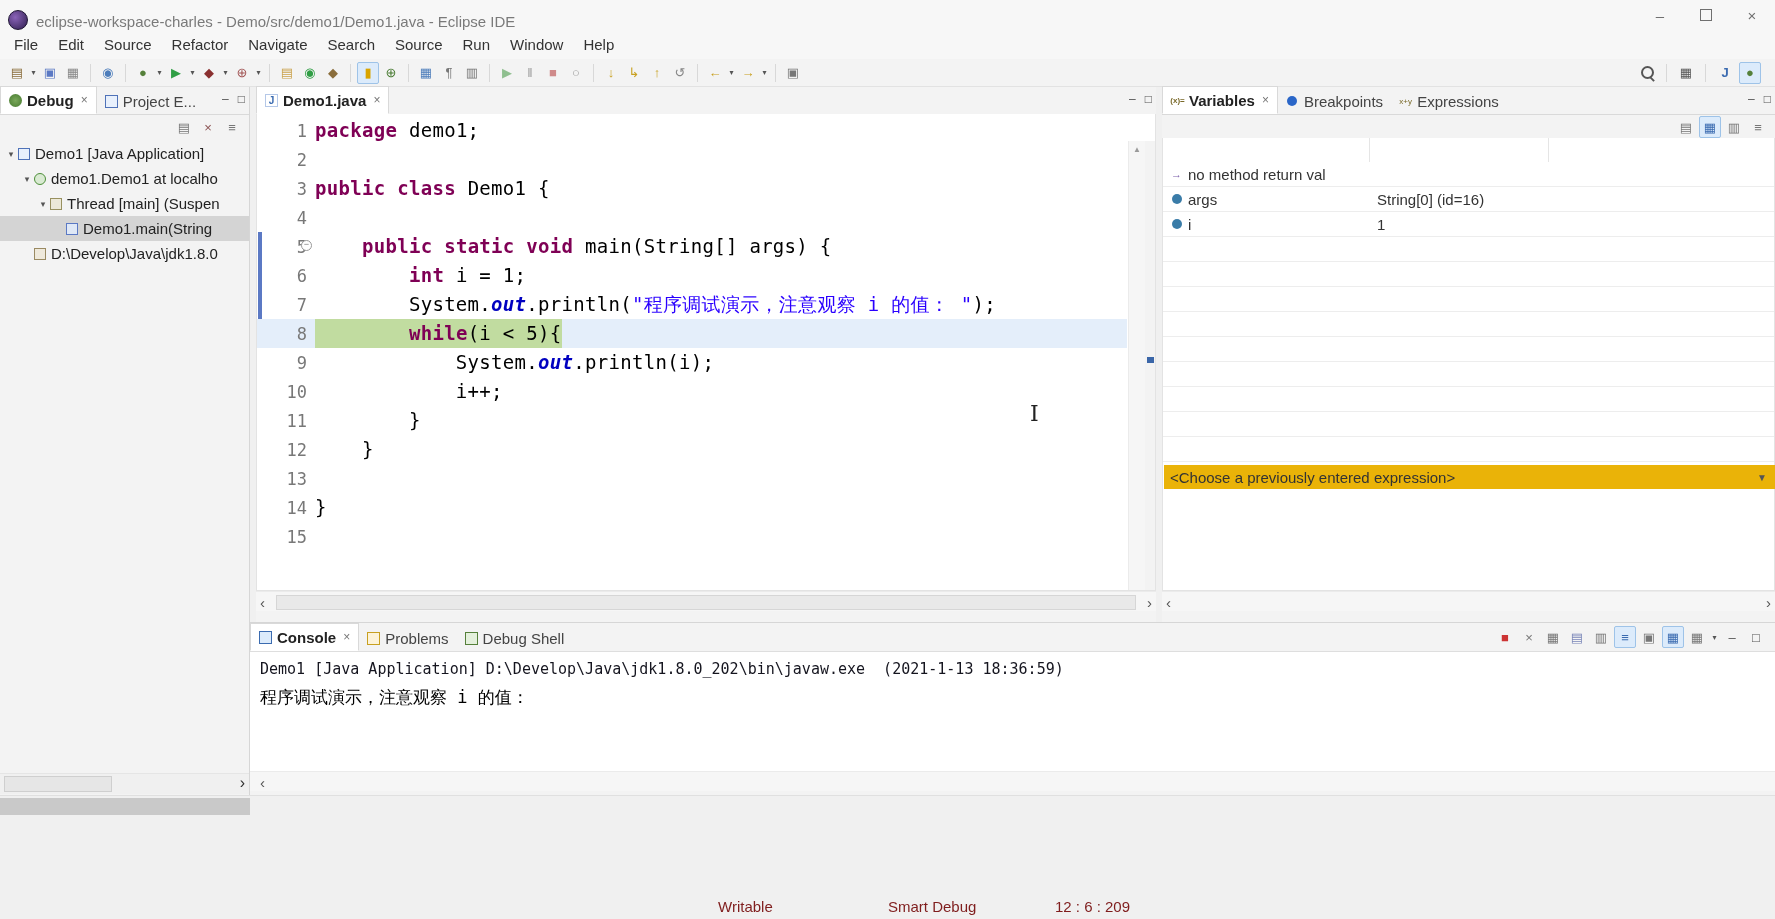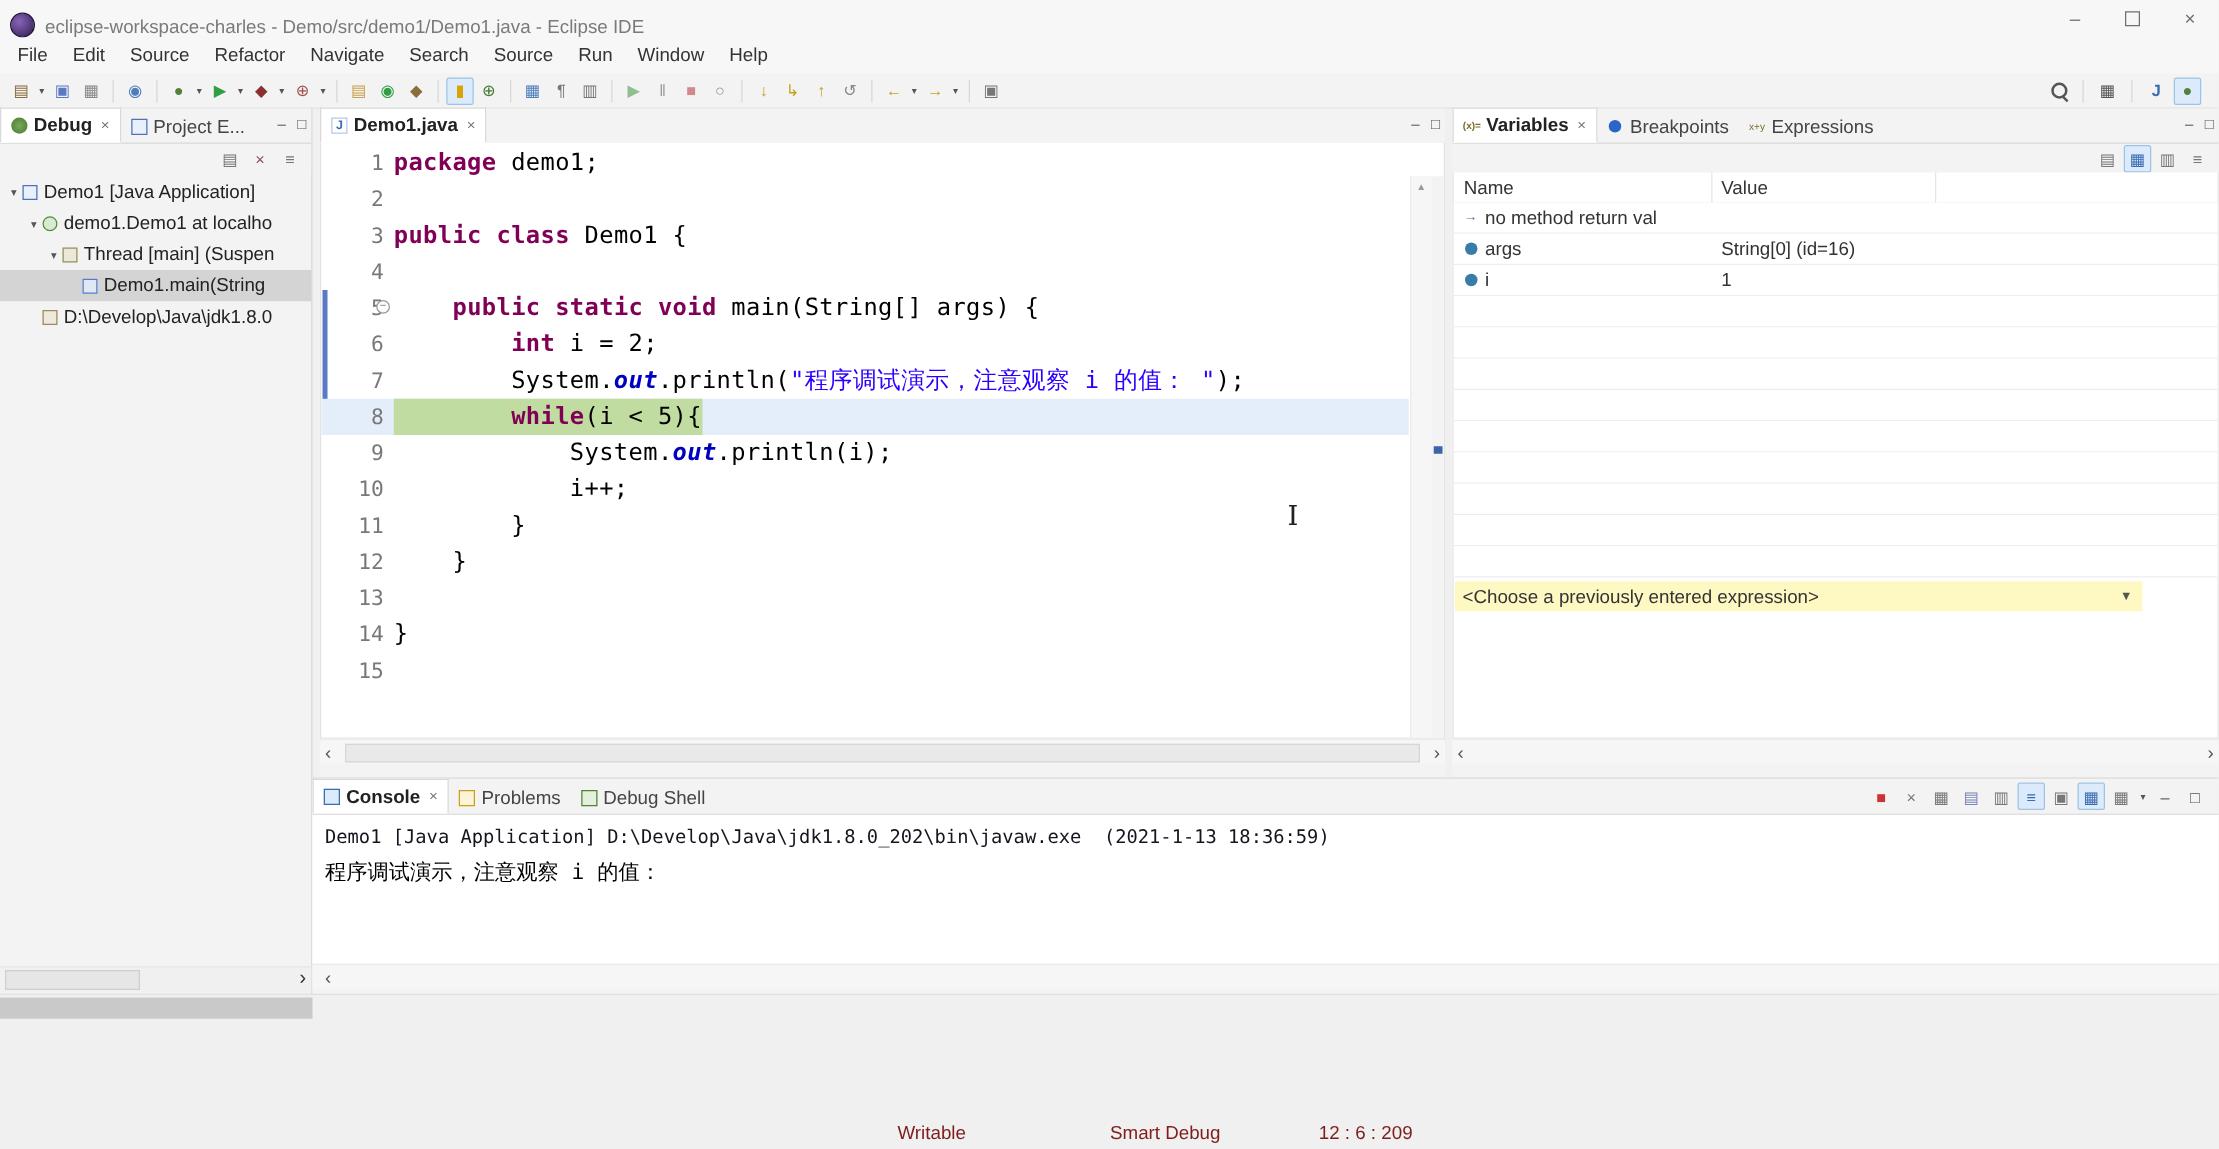--- a/index.html
+++ b/index.html
@@ -101,21 +101,21 @@
   .vh-value{width:179px;padding-left:8px;display:flex;align-items:center;box-sizing:border-box}
   .vars-rows{position:absolute;left:0;top:24px;width:611px}
   .var-row{height:24px;display:flex;border-bottom:1px solid #ededed;font-size:15px;align-items:center;background:#fff;cursor:default}
   .var-name{width:206px;display:flex;align-items:center;padding-left:8px;overflow:hidden;white-space:nowrap;box-sizing:border-box;gap:5px}
   .var-value{width:250px;padding-left:8px;white-space:nowrap;overflow:hidden;box-sizing:border-box}
   .var-icon{width:12px;height:12px;flex:none;box-sizing:border-box}
   .return-icon{color:#7a5ca8;font-size:11px;line-height:12px}
   .return-icon::before{content:"→"}
   .variable-icon{width:10px;height:10px;border-radius:50%;background:#3a7ca8;margin:1px}
   .vline{position:absolute;top:0;width:1px;background:#e5e5e5;height:312px}
-  .expr-combo{position:absolute;left:1px;top:327px;width:550px;height:24px;background:#fef9c3;display:flex;align-items:center;font-size:15px;color:#333;padding-left:6px;box-sizing:border-box}
+  .expr-combo{position:absolute;left:1px;top:327px;width:611px;height:24px;background:#eab308;display:flex;align-items:center;font-size:15px;color:#333;padding-left:6px;box-sizing:border-box}
   .expr-dd{margin-left:auto;padding-right:8px;font-size:10px;color:#555}
 
   
   .console-panel{position:absolute;left:250px;top:622px;width:1525px;height:173px;background:#f3f3f3;border-top:1px solid #d6d6d6;box-sizing:border-box}
   .console-panel .view-tabs{height:28px}
   .console-icons{margin-left:auto;display:flex;align-items:center;gap:2px;padding-right:8px;align-self:center}
   .console-body{position:absolute;left:0;top:28px;width:1525px;height:120px;background:#fff;border-top:1px solid #dedede;box-sizing:border-box;overflow:hidden}
   .console-header{font:15px "DejaVu Sans Mono",monospace;color:#15151f;padding:8px 0 0 10px;white-space:pre}
   .console-output{font:17px "DejaVu Sans Mono",monospace;color:#000;padding:8px 0 0 10px;white-space:pre}
   .console-hscroll{position:absolute;left:0;top:148px;width:1525px;height:20px;background:#f6f6f6;border-top:1px solid #ebebeb;box-sizing:border-box}
@@ -298,21 +298,21 @@
         <div class="code-line">
           <span class="lnum">4</span>
           <span class="code-text"></span>
         </div>
         <div class="code-line">
           <span class="lnum">5</span>
           <span class="code-text"><span class="tok-pl">    </span><span class="tok-kw">public</span><span class="tok-pl"> </span><span class="tok-kw">static</span><span class="tok-pl"> </span><span class="tok-kw">void</span><span class="tok-pl"> main(String[] args) {</span></span>
         </div>
         <div class="code-line">
           <span class="lnum">6</span>
-          <span class="code-text"><span class="tok-pl">        </span><span class="tok-kw">int</span><span class="tok-pl"> i = 2;</span></span>
+          <span class="code-text"><span class="tok-pl">        </span><span class="tok-kw">int</span><span class="tok-pl"> i = 1;</span></span>
         </div>
         <div class="code-line">
           <span class="lnum">7</span>
           <span class="code-text"><span class="tok-pl">        System.</span><span class="tok-fld">out</span><span class="tok-pl">.println(</span><span class="tok-str">"程序调试演示，注意观察 i 的值： "</span><span class="tok-pl">);</span></span>
         </div>
         <div class="code-line cur-line">
           <span class="lnum">8</span>
           <span class="code-text"><span class="cur-green"><span class="tok-pl">        </span><span class="tok-kw">while</span><span class="tok-pl">(i &lt; 5){</span></span></span>
         </div>
         <div class="code-line">
@@ -382,24 +382,20 @@
       <span>□</span>
     </div>
   </div>
   <div class="view-toolbar">
       <span class="tb-btn" style="color: rgb(119, 119, 119);">▤</span>
       <span class="tb-btn tb-on" style="color: rgb(59, 107, 176);">▦</span>
       <span class="tb-btn" style="color: rgb(119, 119, 119);">▥</span>
       <span class="tb-btn" style="color: rgb(119, 119, 119);">≡</span>
     </div>
   <div class="vars-body">
-    <div class="vars-header">
-      <span class="vh-name">Name</span>
-      <span class="vh-value">Value</span>
-    </div>
     <div class="vline" style="left:206px"></div>
     <div class="vline" style="left:385px"></div>
     <div class="vars-rows">
         <div class="var-row">
           <span class="var-name">
             <span class="var-icon return-icon"></span>
             <span class="var-name-text">no method return val</span>
           </span>
           <span class="var-value"></span>
         </div>

